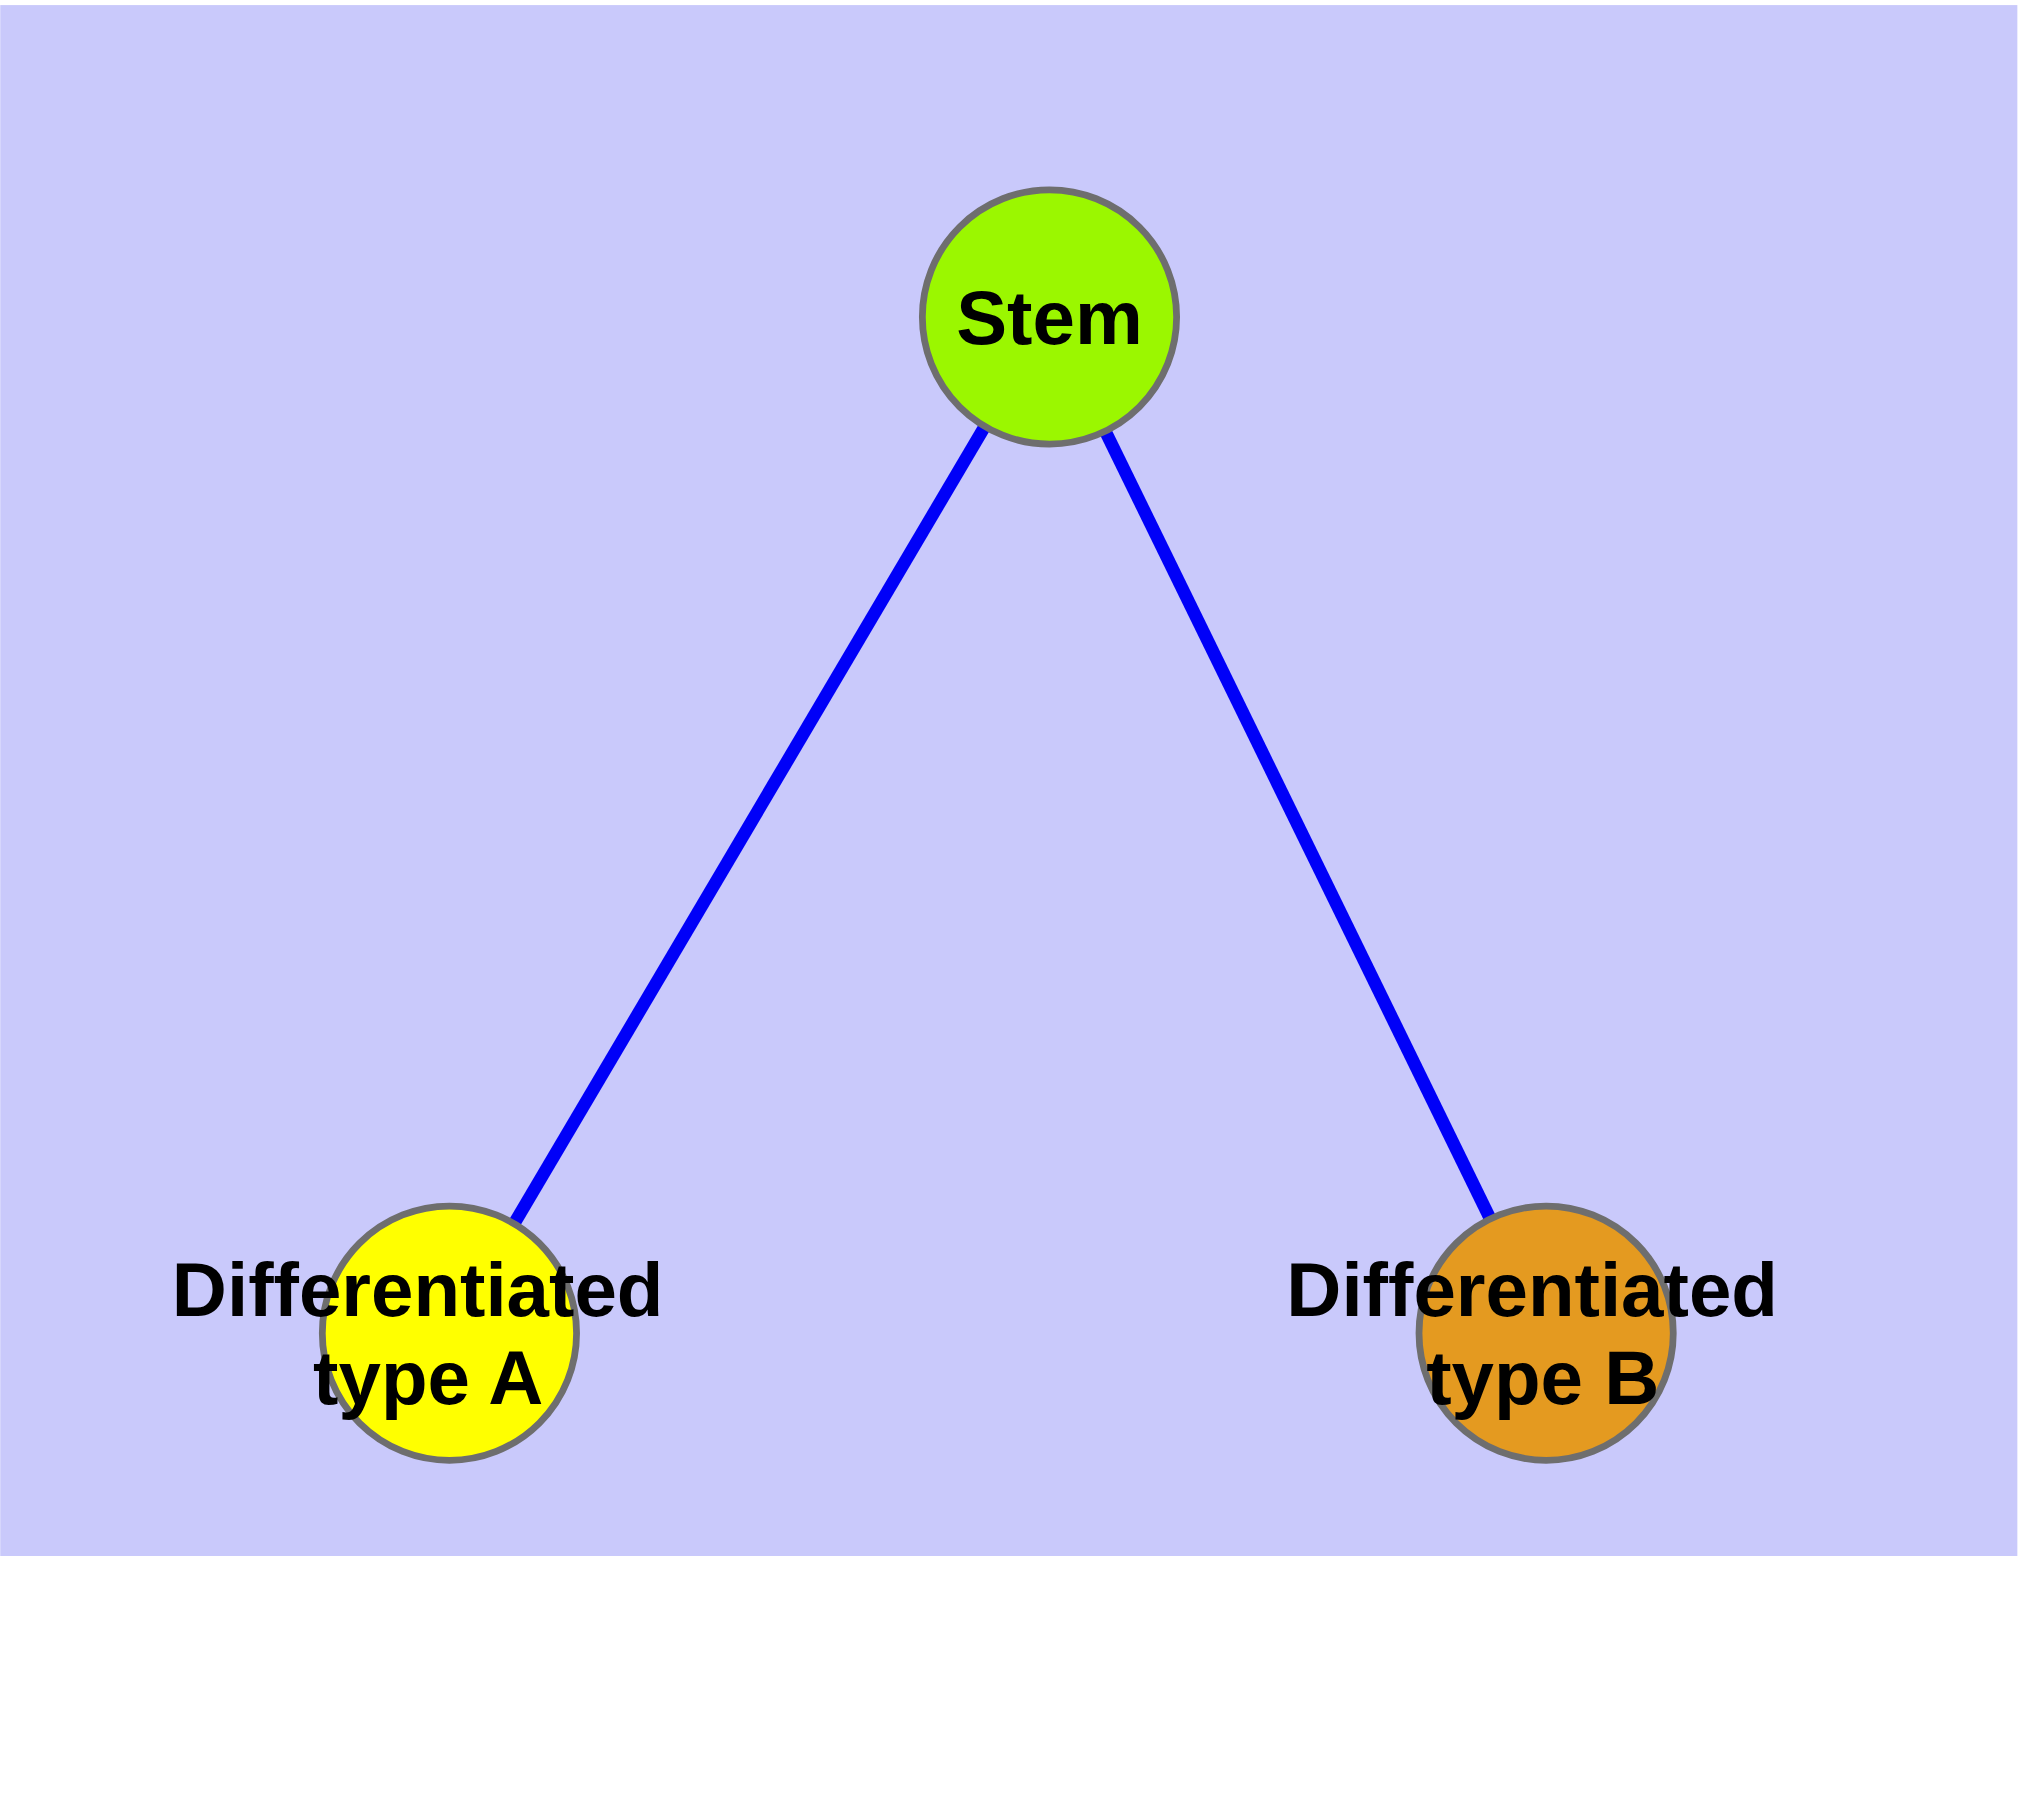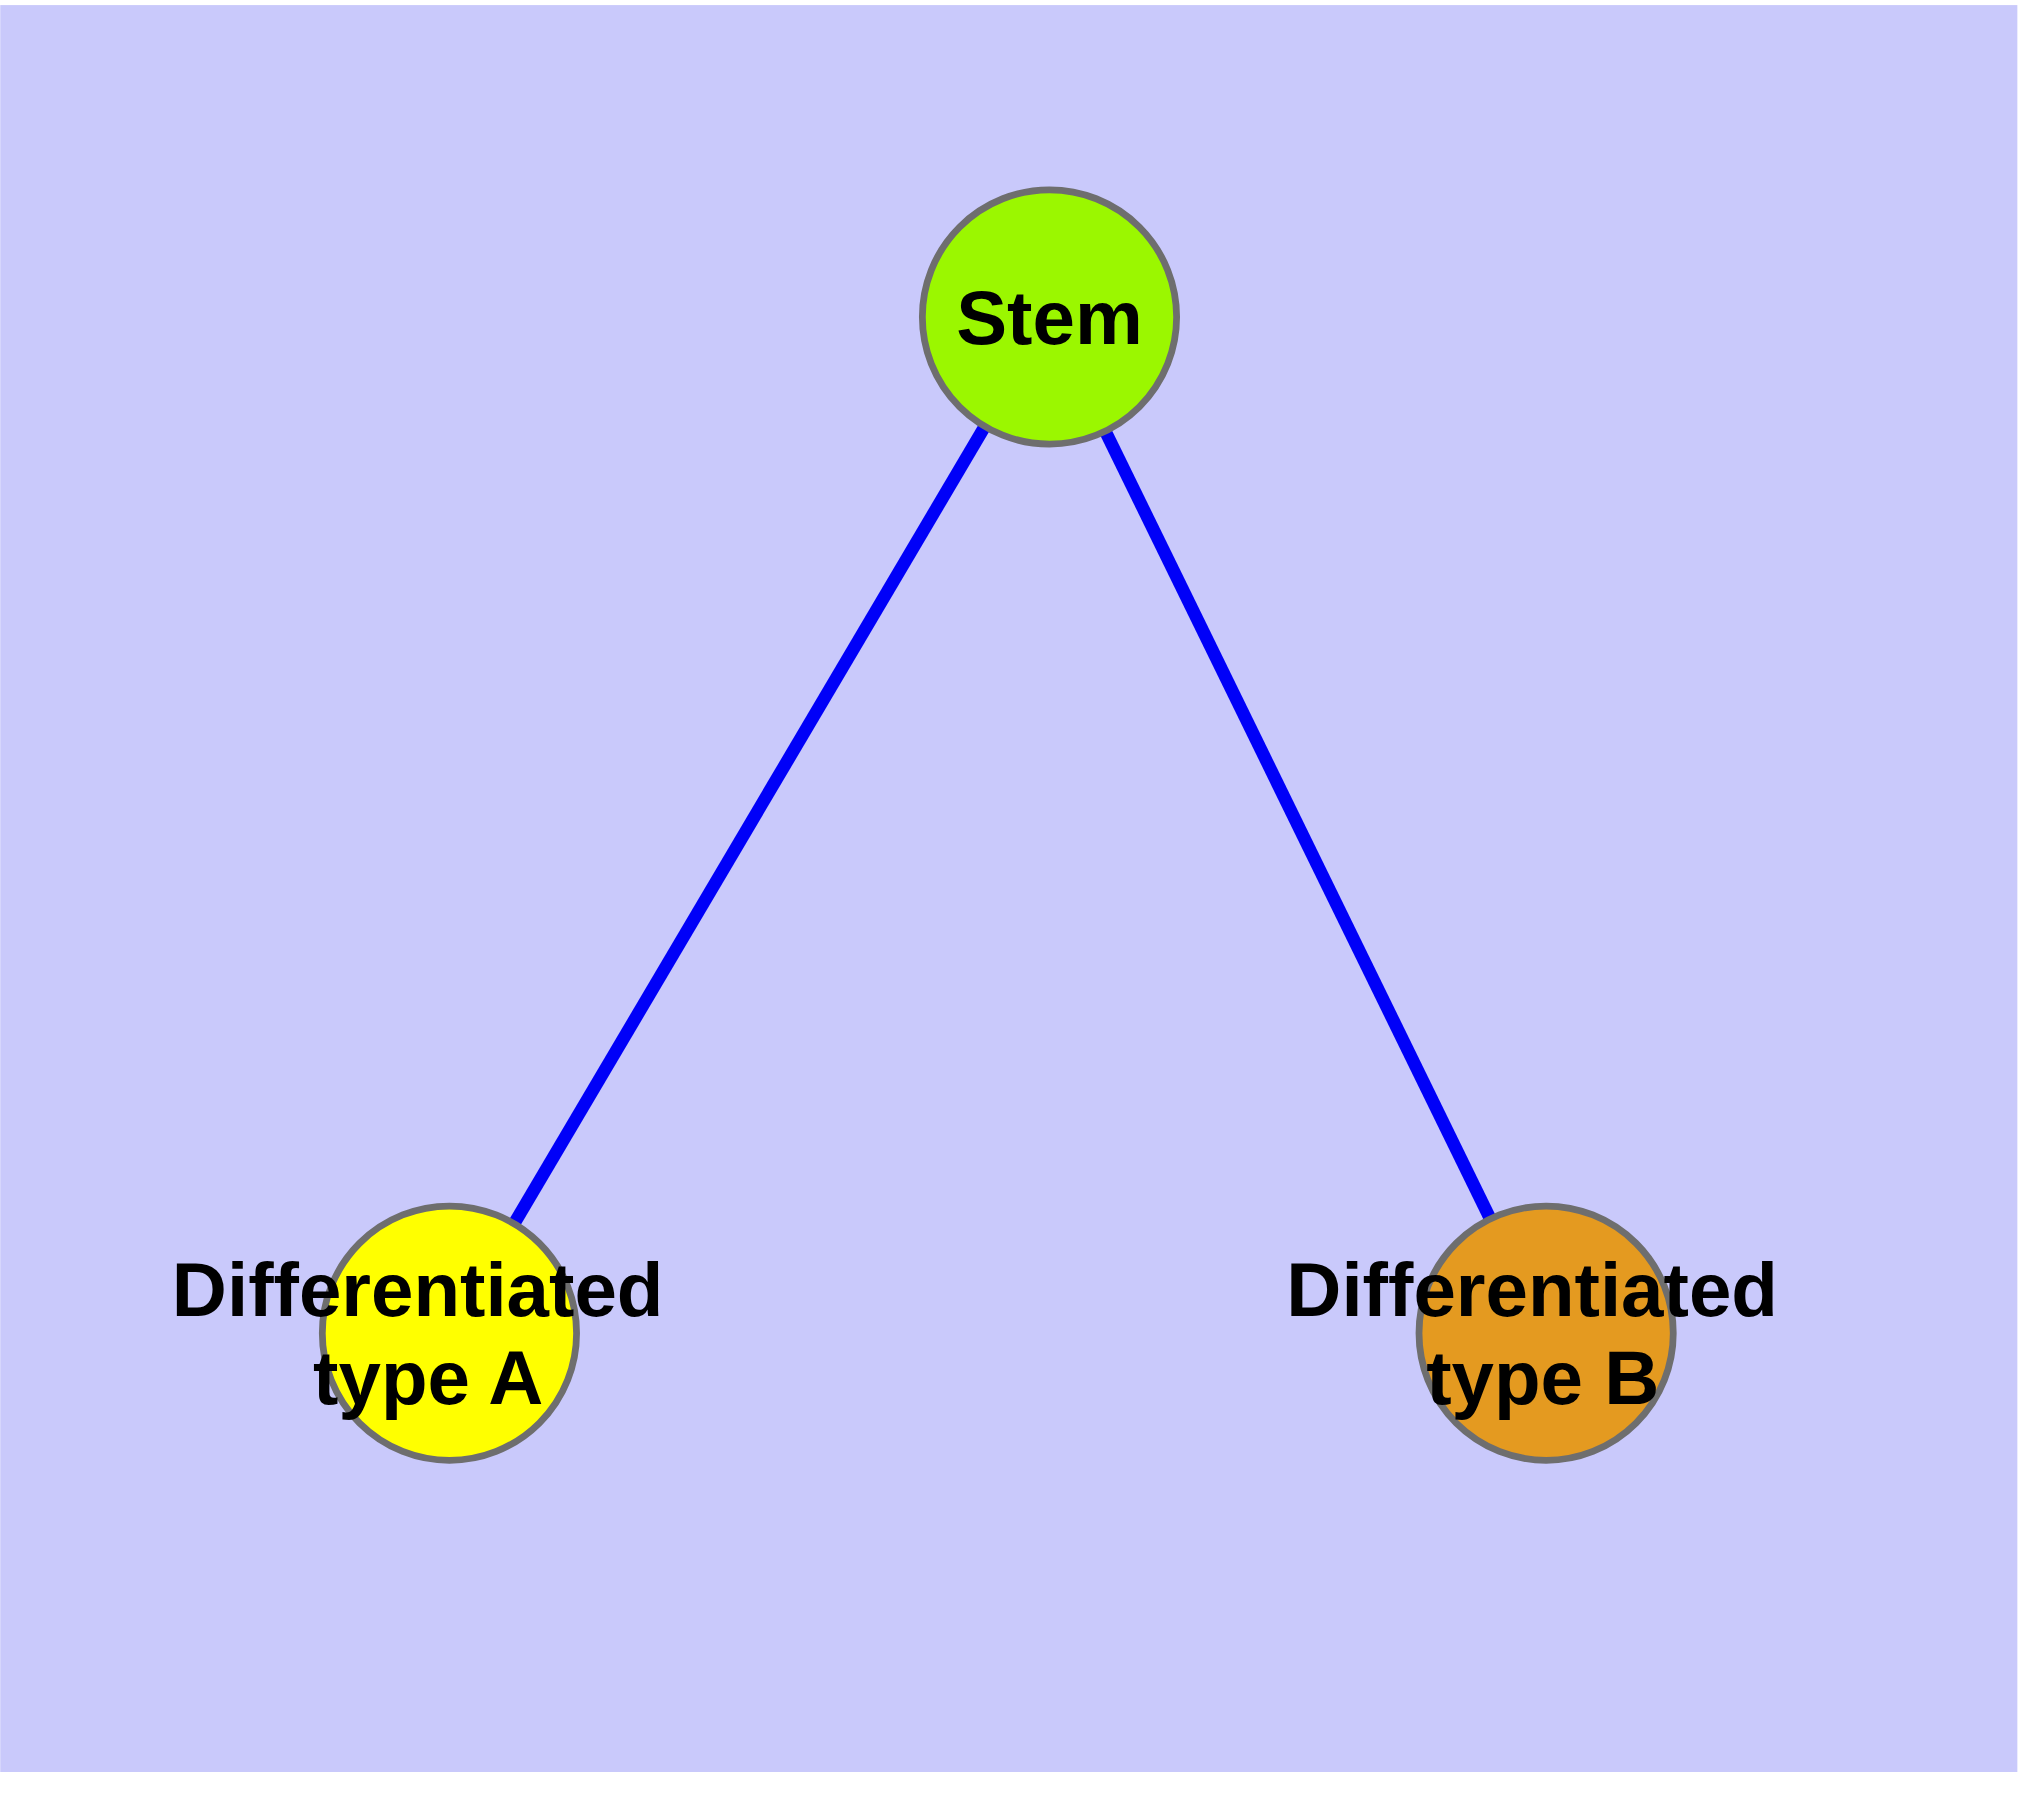--- a/index.html
+++ b/index.html
@@ -4,21 +4,21 @@
 <style>
   html, body {
     margin: 0;
     padding: 0;
     background: #ffffff;
     font-family: "Liberation Sans", "DejaVu Sans", sans-serif;
   }
   .stage {
     position: relative;
     width: 2021px;
-    height: 1772px;
+    height: 1556px;
     overflow: hidden;
   }
   svg { display: block; }
   .node-label {
     font-family: "Liberation Sans", "DejaVu Sans", sans-serif;
     font-weight: bold;
     font-size: 90px;
     text-anchor: middle;
   }
   .edge {

